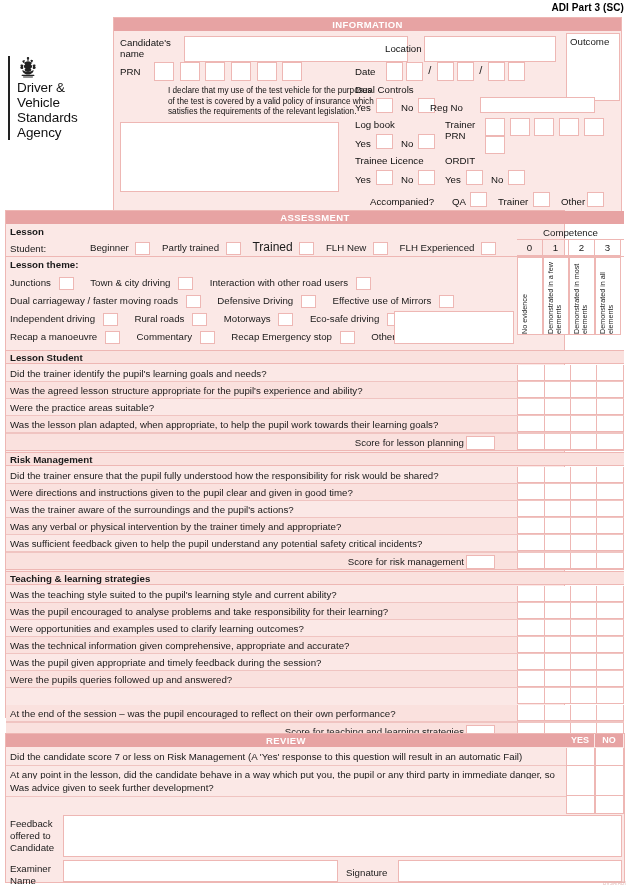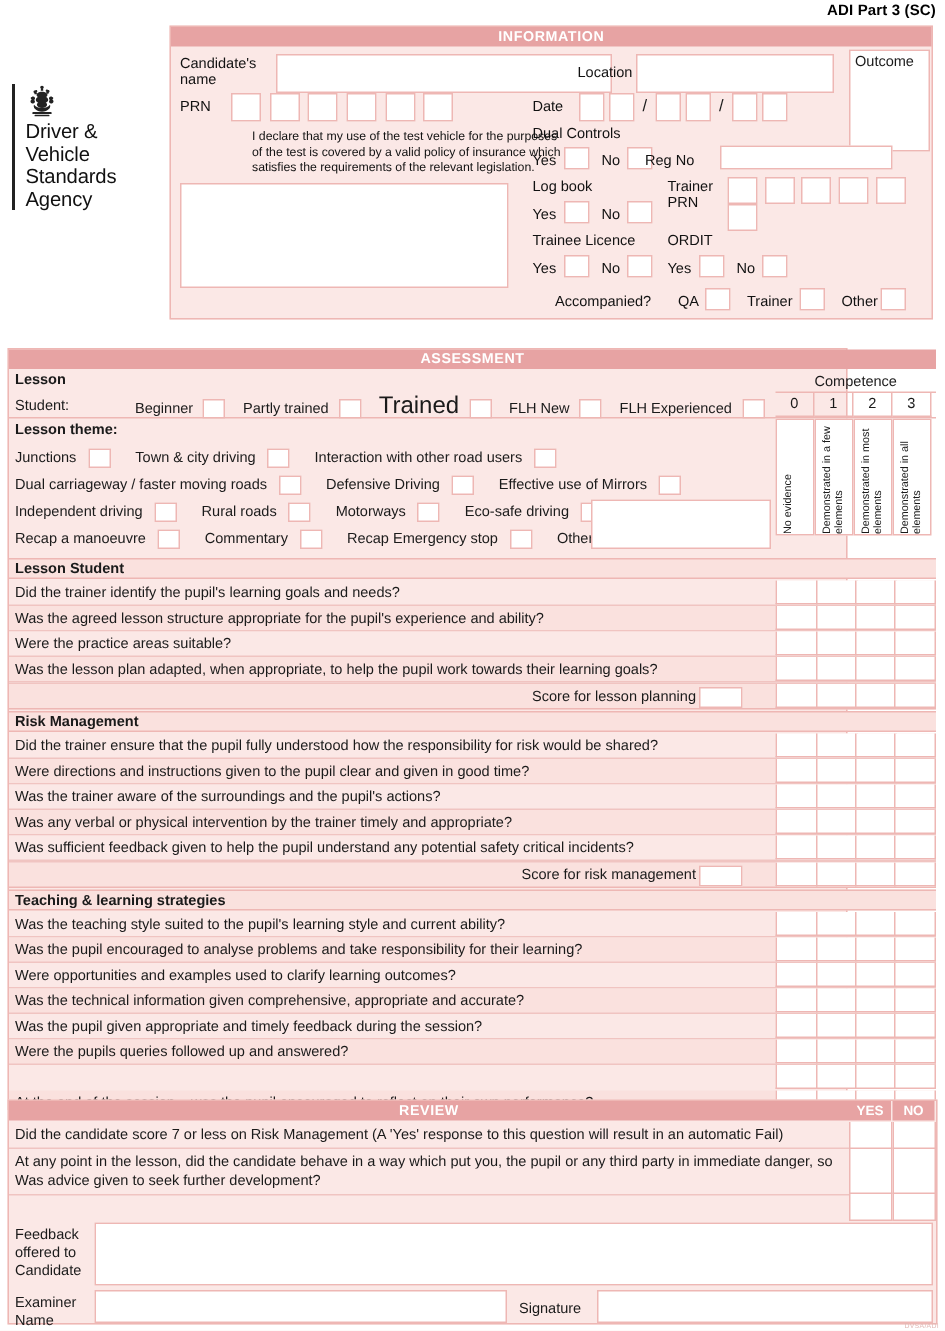--- a/index.html
+++ b/index.html
@@ -68,21 +68,21 @@
   #information { left: 113px; top: 17px; width: 509px; height: 196px; }
   #info-band { position:absolute; left:0; top:0; width:507px; }
   .lbl { position: absolute; font-size: 9.7px; color:#111; line-height: 11px; }
   .declare {
     position: absolute; font-size: 8.2px; line-height: 10.5px; color: #111;
     width: 212px;
     margin-left: 48px;
   }
 
   
-  #assessment { left: 5px; top: 232px; width: 560px; height: 508px; padding-left: 48px; }
+  #assessment { left: 5px; top: 210px; width: 560px; height: 508px; padding-left: 48px; }
   #assess-band { position:absolute; left:0; top:0; width:618px; }
 
   .secthead {
     position:absolute; left:0; font-weight:bold; font-size:9.7px;
     background:#fae1de; border-top:1px solid #eeb7b4; border-bottom:1px solid #eeb7b4;
     width:618px; height:14px; line-height:13px; padding-left:4px;
   }
   .qrow {
     position:absolute; left:0; width:618px; height:17px;
     border-bottom:1px solid #f0c4c1;
@@ -276,21 +276,21 @@
   <div class="panel" id="assessment">
     <div class="band" id="assess-band">ASSESSMENT</div>
 
     <div style="position:absolute; left:4px; top:15px; font-weight:bold; font-size:9.7px;">Lesson</div>
     <div style="position:absolute; left:4px; top:32px; font-size:9.7px;">Student:</div>
     <div style="position:absolute; left:84px; top:29px;">
       <span style="font-size:9.7px;">Beginner</span>
       <span class="cbox" style="width:15px;height:13px;margin:0 9px 0 4px;"></span>
       <span style="font-size:9.7px;">Partly trained</span>
       <span class="cbox" style="width:15px;height:13px;margin:0 9px 0 4px;"></span>
-      <span style="font-size:16px;">Trained</span>
+      <span style="font-size:12px;">Trained</span>
       <span class="cbox" style="width:15px;height:13px;margin:0 9px 0 4px;"></span>
       <span style="font-size:9.7px;">FLH  New</span>
       <span class="cbox" style="width:15px;height:13px;margin:0 9px 0 4px;"></span>
       <span style="font-size:9.7px;">FLH Experienced</span>
       <span class="cbox" style="width:15px;height:13px;margin:0 0 0 4px;"></span>
     </div>
 
     <div style="position:absolute; left:0; top:45px; width:618px; height:1px; background:#eeb7b4;"></div>
     <div style="position:absolute; left:4px; top:48px; font-weight:bold; font-size:9.7px;">Lesson theme:</div>
 

